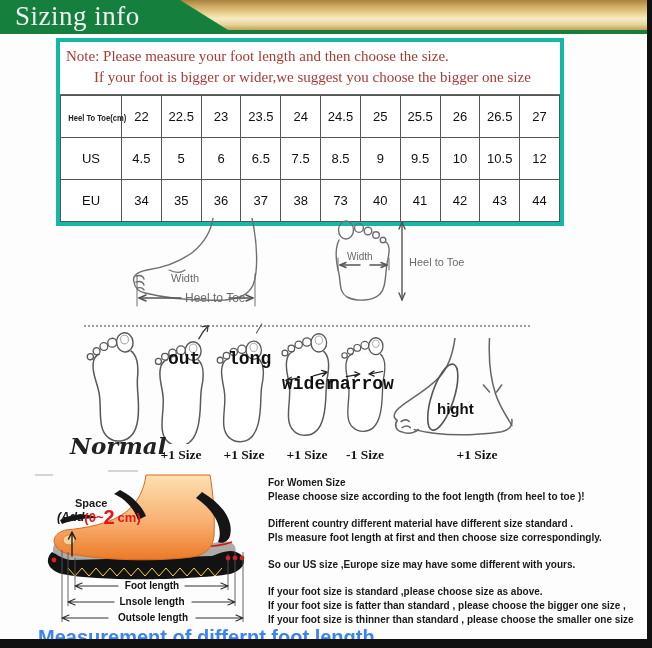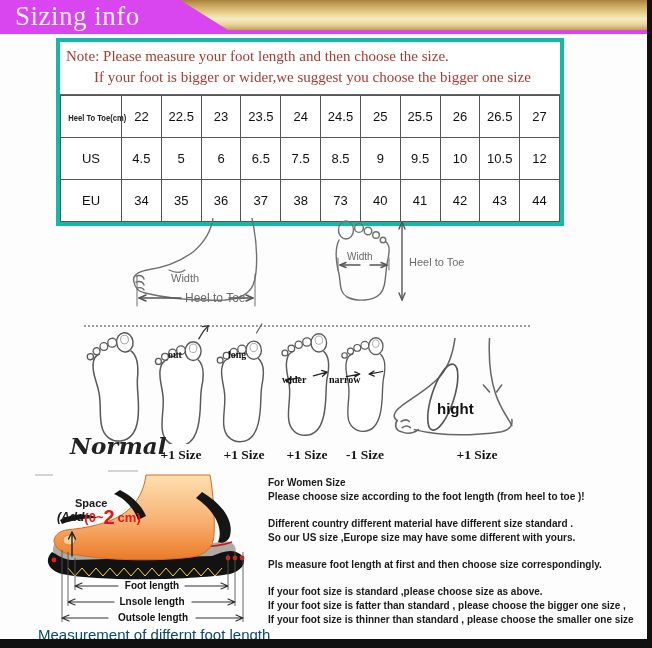--- a/index.html
+++ b/index.html
@@ -1,19 +1,19 @@
 <!DOCTYPE html>
 <html><head>
 <meta charset="utf-8">
 <style>
   html,body{margin:0;padding:0;background:#fff;}
   .page{position:relative;width:652px;height:648px;background:#fdfdfd;overflow:hidden;
         font-family:"Liberation Sans",sans-serif;}
   
-  .hdr{position:absolute;left:0;top:0;width:652px;height:34px;background:#d946ef;}
+  .hdr{position:absolute;left:0;top:0;width:652px;height:34px;background:#15803d;}
   .hdr-title{position:absolute;left:15px;top:1px;color:#f2f2f2;
              font-family:"Liberation Serif",serif;font-size:27px;letter-spacing:.5px;}
   .gold{position:absolute;left:180px;top:0;width:467px;height:30px;
         background:linear-gradient(180deg,#a8813f 0%,#caa55e 18%,#e8d391 45%,#f6ecc4 62%,#e9d49b 82%,#c39f58 100%);
         clip-path:polygon(0 0,100% 0,100% 100%,48px 100%);}
   .edge-right{position:absolute;right:0;top:0;width:5px;height:648px;background:#101010;}
   .edge-bottom{position:absolute;left:0;bottom:0;width:652px;height:9px;background:#101010;}
   
   .sizing-box{position:absolute;left:56px;top:38px;width:500px;border:4px solid #14b8a6;background:#fff;}
   .note{border-bottom:1px solid #666;padding:4px 0 6px 6px;
@@ -25,40 +25,40 @@
   table.sz td.first{width:60px;}
   table.sz tr{height:42px;}
   .hlabel{display:inline-block;font-size:9.5px;transform:scaleX(.8);white-space:nowrap;font-weight:bold;color:#222;}
   .biglabel{font-size:19px;color:#222;}
   
   .absvg{position:absolute;}
   svg text{font-family:"Liberation Sans",sans-serif;}
   .gray-t{fill:#6b6b6b;}
   .dotted{position:absolute;left:84px;top:325px;width:446px;height:0;border-top:2px dotted #9c9c9c;}
   .dash{position:absolute;height:2px;background:#d4d4d4;}
-  .foot-label{position:absolute;font-family:Liberation Serif, serif;font-weight:bold;
-              font-size:10px;color:#111;}
+  .foot-label{position:absolute;font-family:Liberation Mono, monospace;font-weight:bold;
+              font-size:18px;color:#111;}
   .foot-label.sans{font-family:"Liberation Sans",sans-serif;font-size:15px;}
   .size-label{position:absolute;width:64px;text-align:center;font-family:"Liberation Serif",serif;
               font-weight:bold;font-size:13.5px;color:#131313;}
   .normal-label{position:absolute;left:70px;top:432px;font-family:"DejaVu Serif",serif;
                 font-style:italic;font-weight:bold;font-size:23px;color:#222;}
   
   .space-box{position:absolute;left:57px;top:498px;line-height:11px;}
   .space-b1{font-weight:bold;font-size:11px;color:#1a1a1a;margin-left:18px;}
   .space-row{display:flex;align-items:center;}
   .space-b2{font-weight:bold;font-size:12px;color:#1a1a1a;font-style:italic;}
   .space-r{font-weight:bold;font-size:13px;color:#e31515;}
   .space-r-big{font-weight:bold;font-size:20px;color:#e31515;line-height:16px;}
   
   .info{position:absolute;left:268px;top:476px;width:380px;color:#1a1a1a;
         font-size:10px;line-height:14px;font-weight:bold;white-space:nowrap;}
   .info div{margin:0;}
   .gap{margin-bottom:13px !important;}
-  .caption{position:absolute;left:38px;top:626px;font-size:15px;font-weight:normal;color:#0c4a6e;}
+  .caption{position:absolute;left:38px;top:626px;font-size:20px;font-weight:bold;color:#3b82f6;}
 </style>
 </head>
 <body>
 
 <div class="page">
 
   <div class="hdr">
     <div class="gold"></div>
     <div class="hdr-title">Sizing info</div>
   </div>
@@ -284,22 +284,22 @@
       <span class="space-r">(0~</span>
       <span class="space-r-big">2</span>
       <span class="space-r" style="margin-left:3px">cm)</span>
     </div>
   </div>
 
   <div class="info">
     <div>For Women Size</div>
     <div class="gap">Please choose size according to the foot length (from heel to toe )!</div>
     <div>Different country different material have different size standard .</div>
+    <div class="gap">Pls measure foot length at first and then choose size correspondingly.</div>
     <div class="gap">So our US size ,Europe size may have some different with yours.</div>
-    <div class="gap">Pls measure foot length at first and then choose size correspondingly.</div>
     <div>If your foot size is standard ,please choose size as above.</div>
     <div>If your foot size is fatter than standard , please choose the bigger one size ,</div>
     <div>If your foot size is thinner than standard , please choose the smaller one size</div>
   </div>
 
   <div class="caption">Measurement of differnt foot length</div>
 
   <div class="edge-right"></div>
   <div class="edge-bottom"></div>
 </div>

